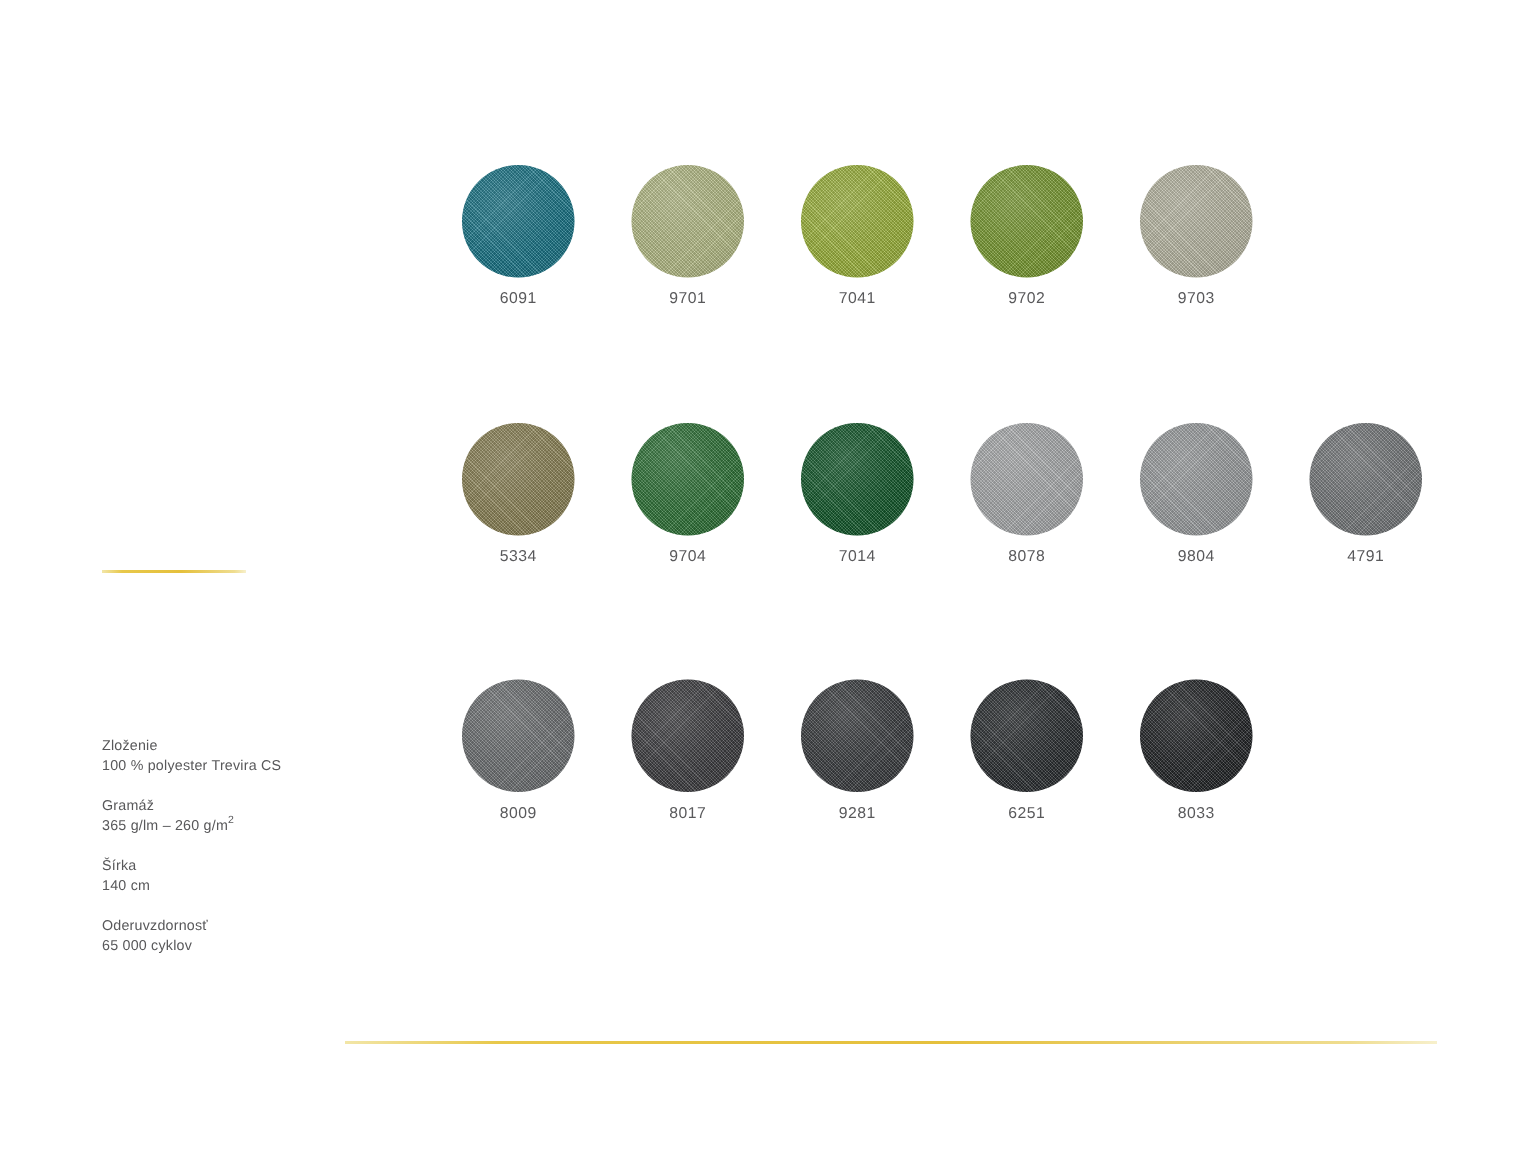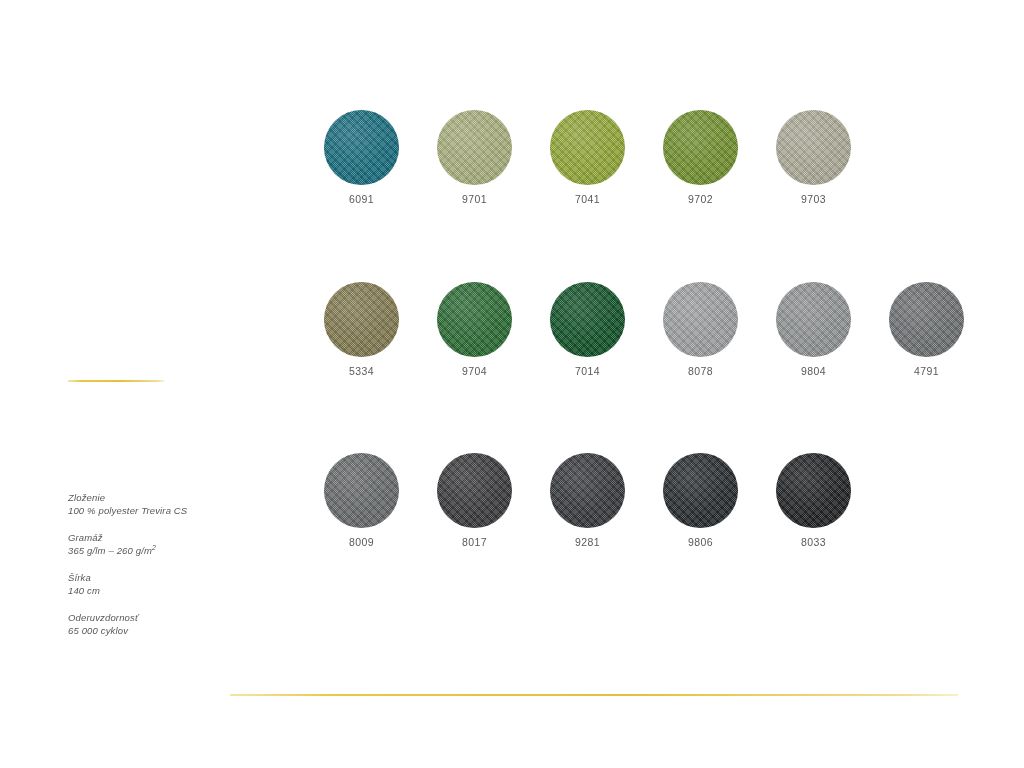--- a/index.html
+++ b/index.html
@@ -21,21 +21,21 @@
   
   #page {
     position: absolute;
     inset: 0;
     background: #ffffff;
   }
 
   
   #swatch-grid {
     position: absolute;
-    left: 324px;
+    left: 308px;
     top: 110px;
     width: 660px;
   }
   .swatch-row {
     display: flex;
     flex-direction: row;
     margin-bottom: 77px;
   }
   .swatch-row:last-child { margin-bottom: 0; }
 
@@ -125,21 +125,21 @@
   #spec-block {
     position: absolute;
     left: 68px;
     top: 491px;
     width: 190px;
     font-size: 9.5px;
     line-height: 1.42;
     color: #58585a;
     letter-spacing: 0.15px;
   }
-  .spec-group { margin-bottom: 13px; font-style: italic; }
+  .spec-group { margin-bottom: 13px; }
   .spec-group:last-child { margin-bottom: 0; }
   .spec-term {
     display: block;
     white-space: nowrap;
   }
   .spec-value {
     display: block;
     white-space: nowrap;
   }
   .spec-value sup {
@@ -210,21 +210,21 @@
         <div class="swatch-cell">
           <div class="swatch-disc" style="background-color: rgb(62, 62, 65);"></div>
           <div class="swatch-label">8017</div>
         </div>
         <div class="swatch-cell">
           <div class="swatch-disc" style="background-color: rgb(58, 61, 64);"></div>
           <div class="swatch-label">9281</div>
         </div>
         <div class="swatch-cell">
           <div class="swatch-disc" style="background-color: rgb(43, 46, 49);"></div>
-          <div class="swatch-label">9806</div>
+          <div class="swatch-label">6251</div>
         </div>
         <div class="swatch-cell">
           <div class="swatch-disc" style="background-color: rgb(35, 37, 40);"></div>
           <div class="swatch-label">8033</div>
         </div>
       </div>
     </div>
 
   <div class="rule-gold" id="accent-rule-left"></div>
   <div class="rule-gold" id="accent-rule-bottom"></div>

